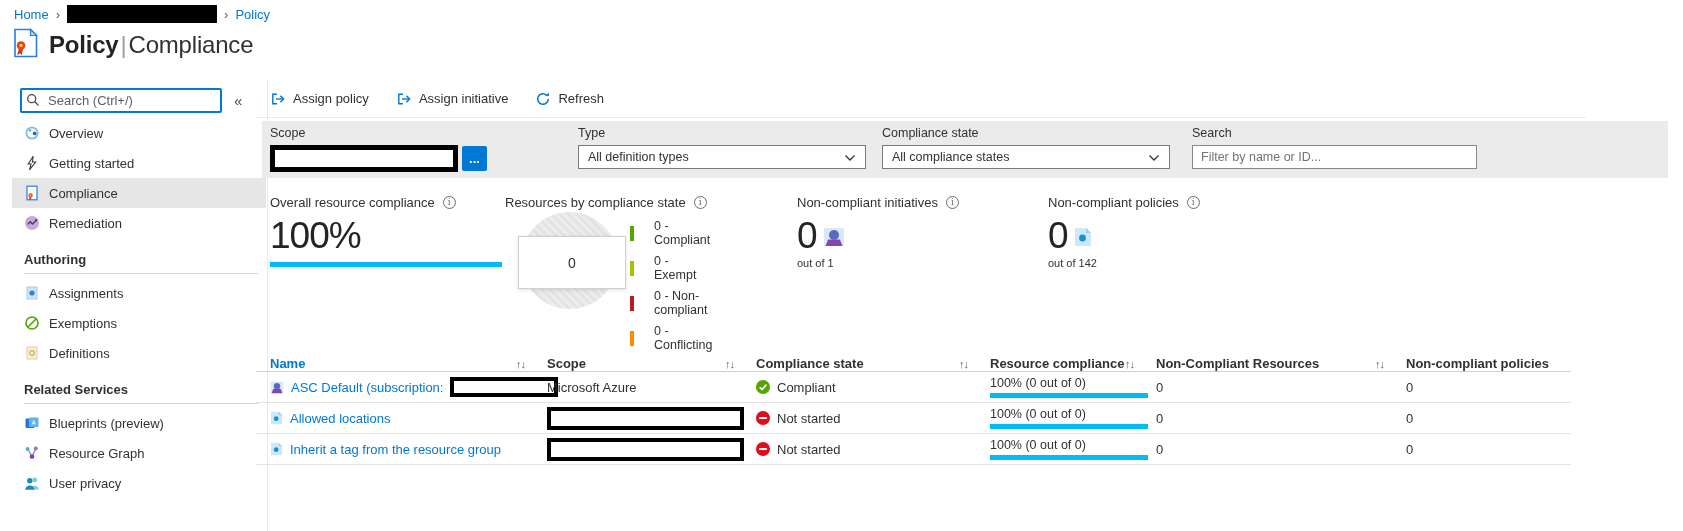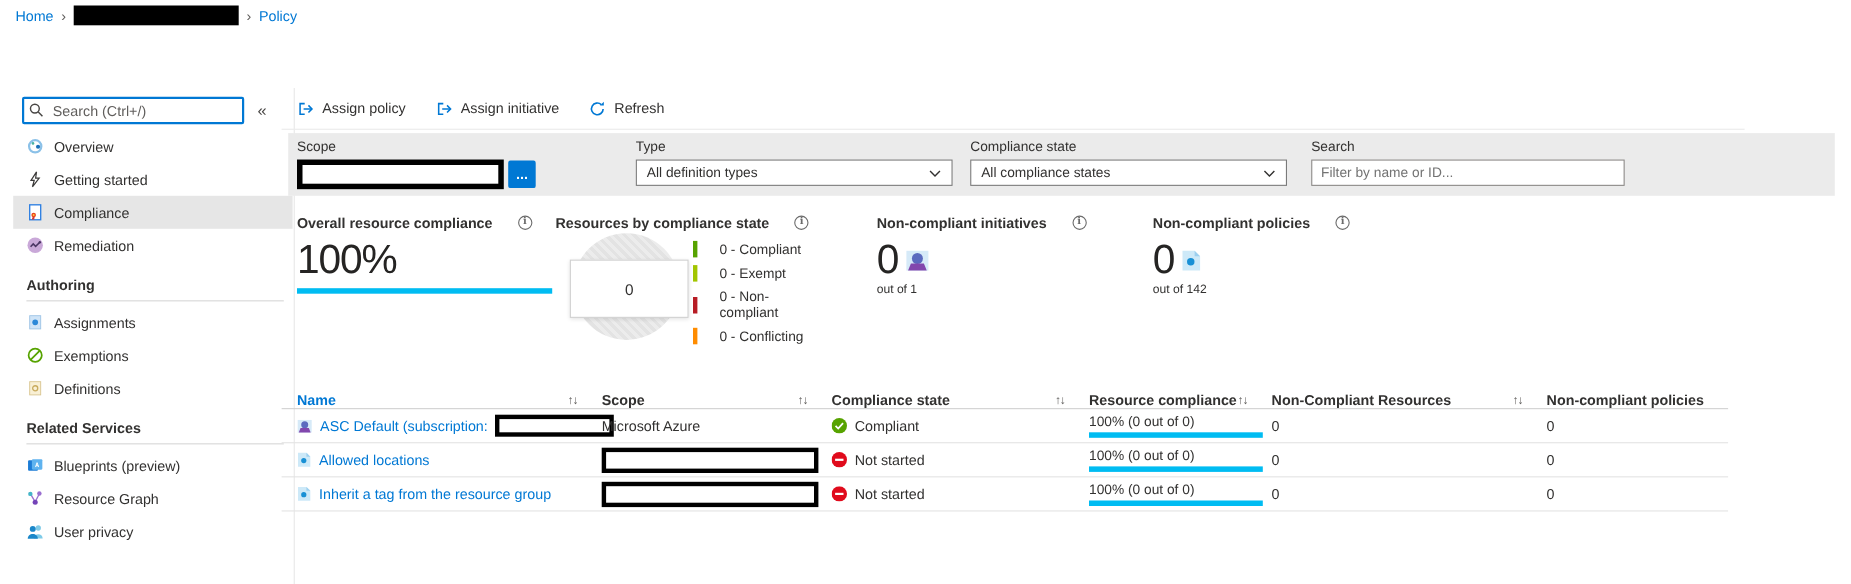--- a/index.html
+++ b/index.html
@@ -55,21 +55,21 @@
   .redact-box { background:#fff; border:5px solid #000; width:188px; height:27px; }
   .browse-btn { width:25px; height:25px; background:#0078d4; color:#fff; border:none; border-radius:2px; font-size:13px; font-weight:700; line-height:10px; cursor:pointer; font-family:inherit; }
   .dropdown { width:288px; height:24px; background:#fff; border:1px solid #7a7a7a; display:flex; align-items:center; justify-content:space-between; padding:0 9px; cursor:pointer;gap:15px; }
   .dropdown .dval { font-size:12.5px; color:#323130; }
   .f-search input { width:285px; height:24px; border:1px solid #8a8886; background:#fff; padding:0 8px; font-size:12.5px; font-family:inherit; color:#0c4a6e; outline:none; }
   .f-search input::placeholder { color:#737373; }
 
   
   .metrics { position:absolute; top:115px; left:0; right:0; height:143px; }
   .metric { position:absolute; top:0; }
-  .m-label { display:flex; align-items:center; gap:23px; font-size:13px; color:#323130;font-weight:bold; }
+  .m-label { display:flex; align-items:center; gap:8px; font-size:13px; color:#323130; }
   .info-i { width:13px; height:13px; border:1px solid #6b6b6b; border-radius:50%; color:#6b6b6b; font-size:9px; font-family:"DejaVu Serif", serif; display:inline-flex; align-items:center; justify-content:center; line-height:1; }
   .m-overall { left:14px; }
   .big-num { font-size:37px; color:#252423; letter-spacing:-1px; margin-top:6px; line-height:1.1; }
   .m-overall .m-bar { width:232px; height:5px; margin-top:5px; }
   .m-bystate { left:249px; }
   .donut { position:absolute; left:16px; top:17px; width:97px; height:97px; border-radius:50%;
     background:repeating-linear-gradient(45deg,#ececec 0 3px,#e3e3e3 3px 6px); }
   .donut::after { content:""; position:absolute; left:27px; top:27px; width:43px; height:43px; border-radius:50%; background:#fff; }
   .donut-tip { position:absolute; left:13px; top:41px; width:108px; height:53px; background:#fff; border:1px solid #d0d0d0; box-shadow:0 1px 4px rgba(0,0,0,.12); display:flex; align-items:center; justify-content:center; font-size:14px; color:#323130; }
   .legend { position:absolute; left:125px; top:24px; display:flex; flex-direction:column; gap:7px; }
@@ -108,20 +108,32 @@
 <div class="page">
 
   <div class="breadcrumb">
     <a class="crumb">Home</a>
     <span class="crumb-sep">›</span>
     <span class="redact-solid"></span>
     <span class="crumb-sep">›</span>
     <a class="crumb">Policy</a>
   </div>
 
+  <div class="title-row">
+    <span>
+      <svg width="26" height="30" viewBox="0 0 26 30">
+        <path d="M3 1.5h15.5l6 6V28.5H3z" fill="#fff" stroke="#2a7de1" stroke-width="1.6"></path>
+        <path d="M18.5 1.5l6 6h-6z" fill="#bcd8f2" stroke="#2a7de1" stroke-width="1.2"></path>
+        <path d="M7 20.5l-1.8 6.5 3-1.6 1.6 1.6 1.2-6.5z" fill="#d13438"></path>
+        <circle cx="9" cy="17.5" r="4.3" fill="#e8401c"></circle>
+        <circle cx="9" cy="17.5" r="1.8" fill="#ffc83d"></circle>
+      </svg>
+    </span>
+    <h1><span class="t1">Policy</span><span class="tsep">|</span><span class="t2">Compliance</span></h1>
+  </div>
 
   <aside class="sidebar">
     <div class="sb-search-row">
       <div class="sb-search">
         <span class="mag">
           <svg width="14" height="14" viewBox="0 0 14 14">
               <circle cx="5.7" cy="5.7" r="4" fill="none" stroke="#484644" stroke-width="1.3"></circle>
               <line x1="8.8" y1="8.8" x2="12.6" y2="12.6" stroke="#484644" stroke-width="1.3"></line>
             </svg>
         </span>

